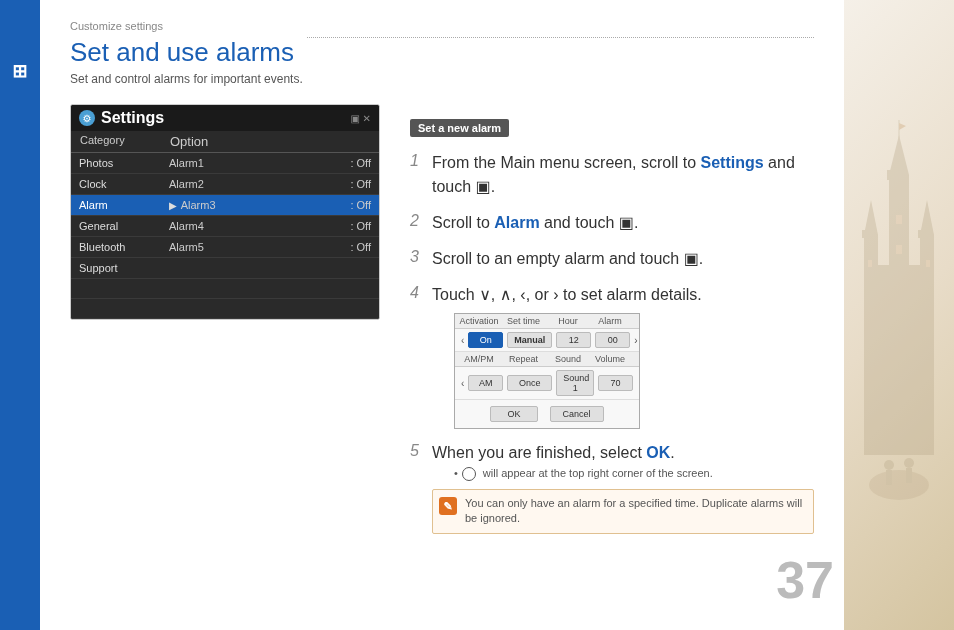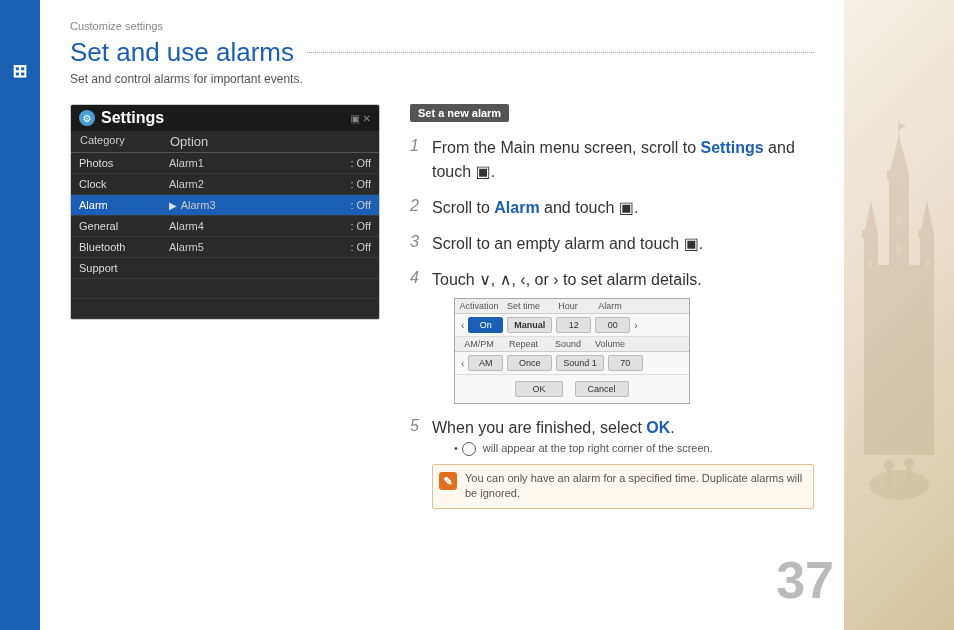--- a/index.html
+++ b/index.html
@@ -70,21 +70,21 @@
       margin-bottom: 5px;
     }
 
     
     .page-title {
       font-size: 26px;
       color: #1a5fb4;
       font-weight: normal;
       margin-bottom: 4px;
       display: flex;
-      align-items: center;
+      align-items: flex-start;
       gap: 3px;
     }
     .title-line {
       flex: 1;
       height: 1px;
       border-top: 1px dotted #aaa;
       margin-left: 10px;
     }
 
     
@@ -211,20 +211,21 @@
 
     .section-label {
       background: #555;
       color: white;
       font-size: 11px;
       font-weight: bold;
       padding: 3px 8px;
       display: inline-block;
       margin-bottom: 14px;
       border-radius: 2px;
+      margin-top: 15px;
     }
 
     .step {
       display: flex;
       margin-bottom: 12px;
       align-items: flex-start;
       gap: 6px;
     }
     .step-num {
       font-size: 16px;
@@ -243,21 +244,21 @@
       font-weight: bold;
       text-decoration: none;
     }
 
     
     .alarm-detail-box {
       border: 1px solid #aaa;
       background: #f8f8f8;
       margin-top: 6px;
       margin-left: 22px;
-      width: 236px;
+      width: 186px;
     }
     .alarm-row {
       display: flex;
       align-items: center;
       padding: 3px 6px;
       gap: 4px;
       border-bottom: 1px solid #ddd;
     }
     .alarm-row:last-child {
       border-bottom: none;

